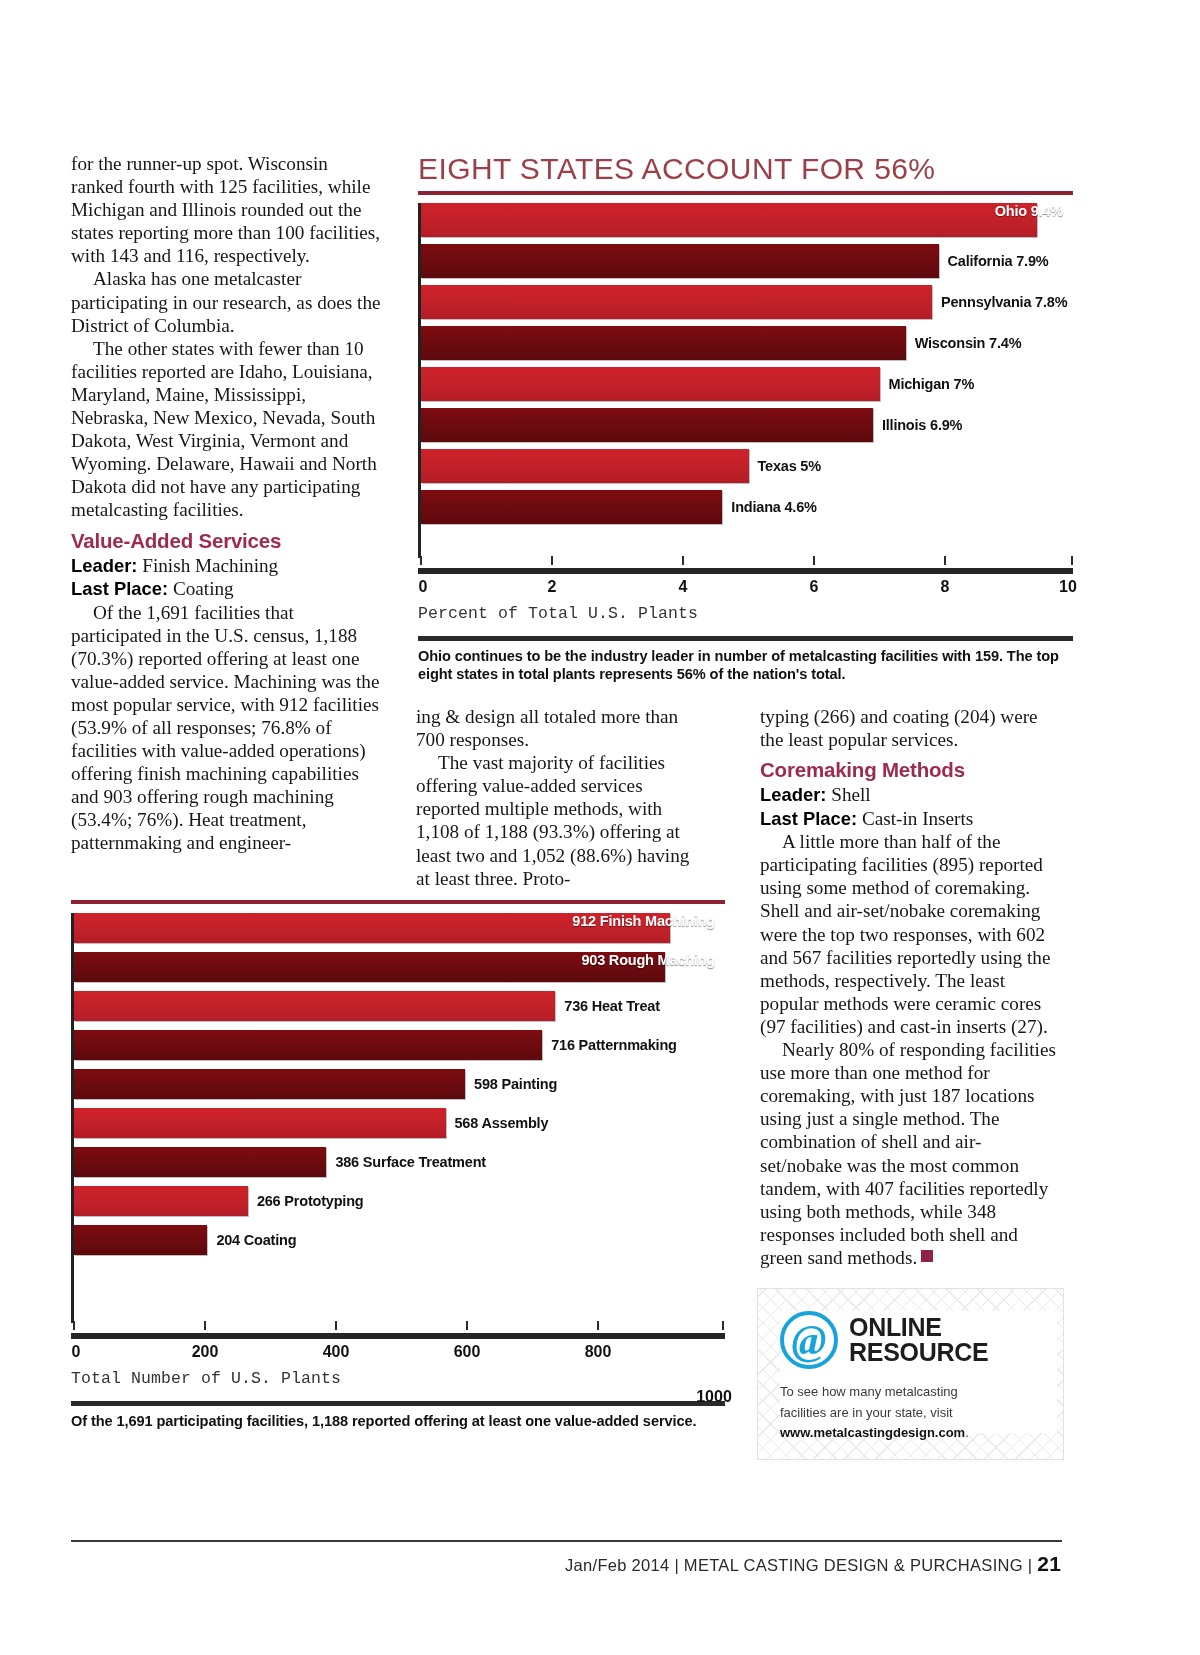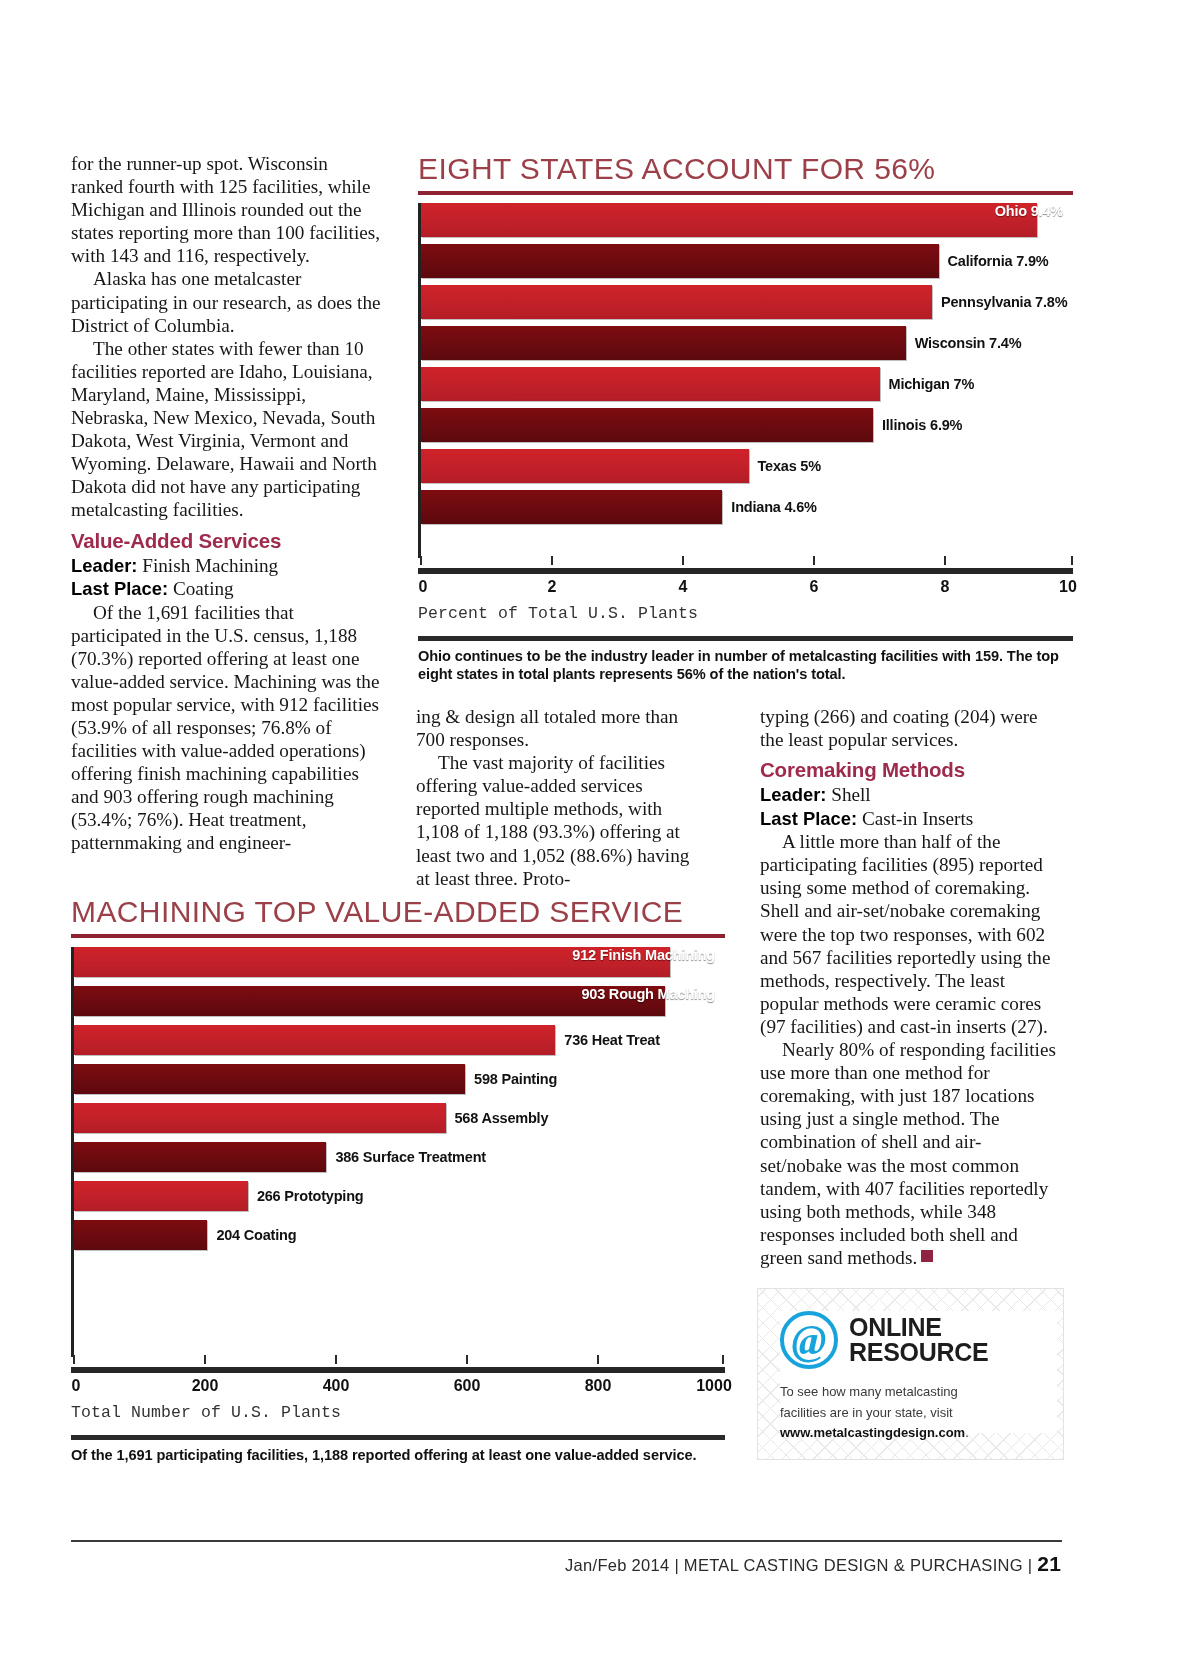--- a/index.html
+++ b/index.html
@@ -222,21 +222,20 @@
     </div>
 
     <p class="ind">A little more than half of the participating facilities (895) reported using some method of coremaking. Shell and air-set/nobake coremaking were the top two responses, with 602 and 567 facilities reportedly using the methods, respectively. The least popular methods were ceramic cores (97 facilities) and cast-in inserts (27).</p>
     <p class="ind">
       <span>Nearly 80% of responding facilities use more than one method for coremaking, with just 187 locations using just a single method. The combination of shell and air-set/nobake was the most common tandem, with 407 facilities reportedly using both methods, while 348 responses included both shell and green sand methods.</span><span class="endmark"></span>
     </p>
   </div>
 
   <div style="position:absolute;left:71px;top:895px;width:654px;">
 
-    <div class="chart-title">MACHINING TOP VALUE-ADDED SERVICE</div>
     <div class="title-rule" style="margin-top:5px;"></div>
 
     <div class="chart-area" style="margin-top:9px;height:410px;">
       <div class="yaxis"></div>
 
       <div class="bar-row" style="height:30px;margin:5px 0 0 3px;">
         <div class="bar light" style="width:596.4px;">
           <span class="bar-label-in">912  Finish Machining</span>
         </div>
       </div>
@@ -245,20 +244,24 @@
         <div class="bar dark" style="width:590.5px;">
           <span class="bar-label-in">903  Rough Maching</span>
         </div>
       </div>
 
       <div class="bar-row" style="height:30px;margin:9px 0 0 3px;">
         <div class="bar light" style="width:481.3px;"></div>
         <span class="bar-label-out">736 Heat Treat</span>
       </div>
 
+      <div class="bar-row" style="height:30px;margin:9px 0 0 3px;">
+        <div class="bar dark" style="width:468.2px;"></div>
+        <span class="bar-label-out">716  Patternmaking</span>
+      </div>
 
 
       <div class="bar-row" style="height:30px;margin:9px 0 0 3px;">
         <div class="bar dark" style="width:391.1px;"></div>
         <span class="bar-label-out">598   Painting</span>
       </div>
 
       <div class="bar-row" style="height:30px;margin:9px 0 0 3px;">
         <div class="bar light" style="width:371.5px;"></div>
         <span class="bar-label-out">568   Assembly</span>
@@ -288,21 +291,21 @@
       <div class="tick" style="left:526px;"></div>
       <div class="tick" style="left:651px;"></div>
     </div>
     <div class="xaxis-line"></div>
     <div class="tick-labels" style="margin-top:4px;">
       <span style="left:5px;">0</span>
       <span style="left:134px;">200</span>
       <span style="left:265px;">400</span>
       <span style="left:396px;">600</span>
       <span style="left:527px;">800</span>
-      <span style="left:643px;">1000</span>
+      <span style="left:643px;margin-top:45px;">1000</span>
     </div>
 
     <div class="axis-caption" style="margin-top:4px;">Total Number of U.S. Plants</div>
 
     <div class="caption-rule" style="margin-top:13px;"></div>
     <div class="fig-caption" style="margin-top:7px;width:650px;">Of the 1,691 participating facilities, 1,188 reported offering at least one value-added service.</div>
   </div>
 
   <div class="or-box" style="left:757px;top:1288px;width:305px;height:170px;">
     <div class="or-inner">

